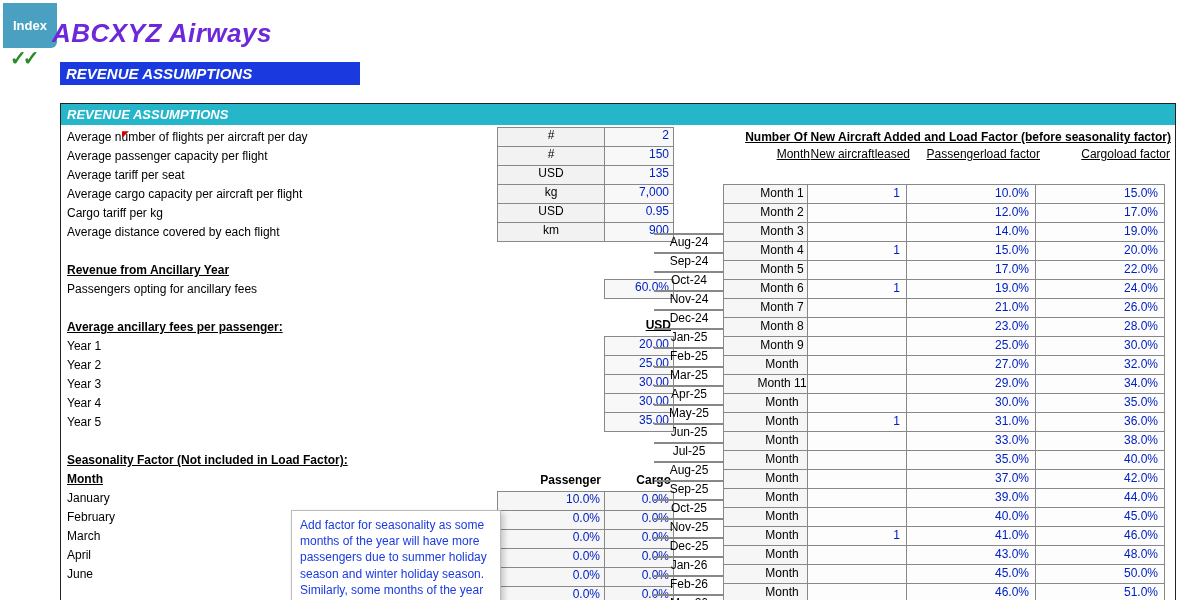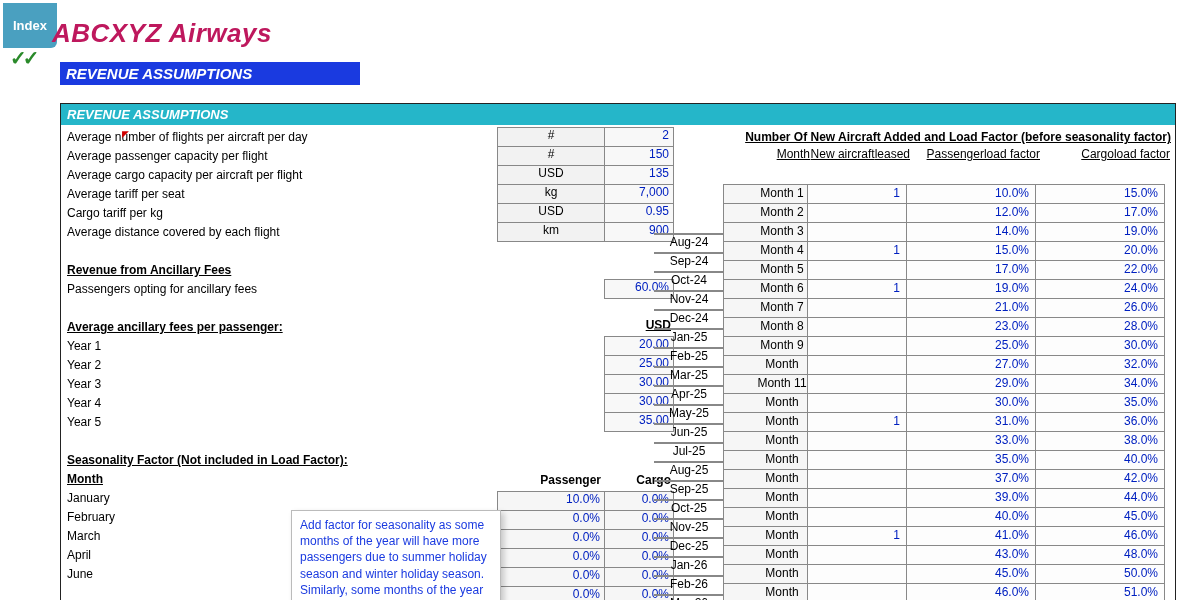--- a/index.html
+++ b/index.html
@@ -1,18 +1,18 @@
 <!DOCTYPE html>
 <html><head>
 <meta charset="utf-8">
 <style>
   * { box-sizing: border-box; margin: 0; padding: 0; }
   body { font-family: Arial, Helvetica, sans-serif; font-size: 12px; background: #fff; color: #000; width: 1200px; height: 600px; overflow: hidden; position: relative; }
   .index-tab { position: absolute; top: 3px; left: 3px; background: #4aa0c0; color: #fff; padding: 15px 10px; border-radius: 0 0 6px 0; font-weight: bold; font-size: 13px; cursor: pointer; }
-  .title { position: absolute; top: 18px; left: 52px; font-size: 26px; font-weight: 900; font-style: italic; color: #be185d; letter-spacing: 0.5px; }
+  .title { position: absolute; top: 18px; left: 52px; font-size: 26px; font-weight: 900; font-style: italic; color: #6d28d9; letter-spacing: 0.5px; }
   .checks { position: absolute; top: 46px; left: 10px; color: #2a8a2a; font-size: 20px; font-weight: bold; letter-spacing: -4px; }
   .section-bar { position: absolute; top: 62px; left: 60px; background: #1a3ae0; color: #fff; font-weight: 900; font-style: italic; font-size: 15px; padding: 3px 12px 3px 6px; width: 300px; }
   .page-frame { position: absolute; top: 103px; left: 60px; width: 1116px; height: 500px; border: 1.5px solid #222; border-bottom: none; overflow: hidden; }
   .band { background: #25b6c9; color: #fff; font-weight: 900; font-style: italic; padding: 3px 6px; font-size: 13px; }
   .left-col { position: absolute; top: 24px; left: 6px; width: 430px; }
   .row { display: flex; align-items: center; height: 19px; line-height: 19px; }
   .lab { flex: 1; white-space: nowrap; }
   .u { text-decoration: underline; font-weight: bold; }
   .mid-col { position: absolute; top: 24px; left: 436px; width: 200px; }
   .mid-row { display: flex; height: 19px; }
@@ -58,34 +58,34 @@
   <div class="band">REVENUE ASSUMPTIONS</div>
 
   <div class="left-col">
     <div class="row">
         <span class="lab">Average number of flights per aircraft per day</span>
       </div>
     <div class="row">
         <span class="lab">Average passenger capacity per flight</span>
       </div>
     <div class="row">
+        <span class="lab">Average tariff per seat</span>
+      </div>
+    <div class="row">
         <span class="lab">Average cargo capacity per aircraft per flight</span>
       </div>
     <div class="row">
-        <span class="lab">Average tariff per seat</span>
-      </div>
-    <div class="row">
         <span class="lab">Cargo tariff per kg</span>
       </div>
     <div class="row">
         <span class="lab">Average distance covered by each flight</span>
       </div>
     <div class="gap"></div>
     <div class="row">
-        <span class="lab u">Revenue from Ancillary Fees</span>
+        <span class="lab u">Revenue from Ancillary Year</span>
         <span class="red-tick" style="top:-3px;left:55px;">◤</span>
       </div>
     <div class="row">
         <span class="lab">Passengers opting for ancillary fees</span>
       </div>
     <div class="gap"></div>
     <div class="row">
         <span class="lab u">Average ancillary fees per passenger:</span>
       </div>
     <div class="row">

